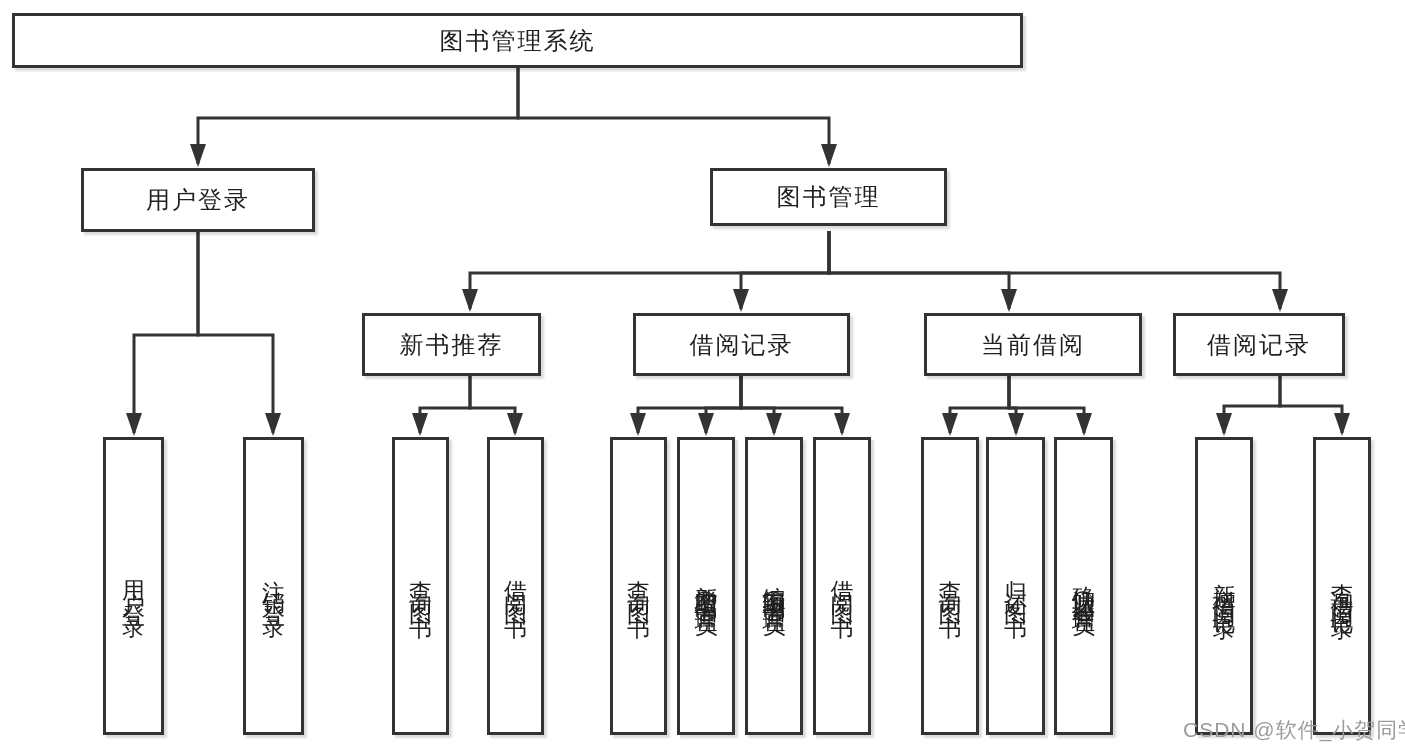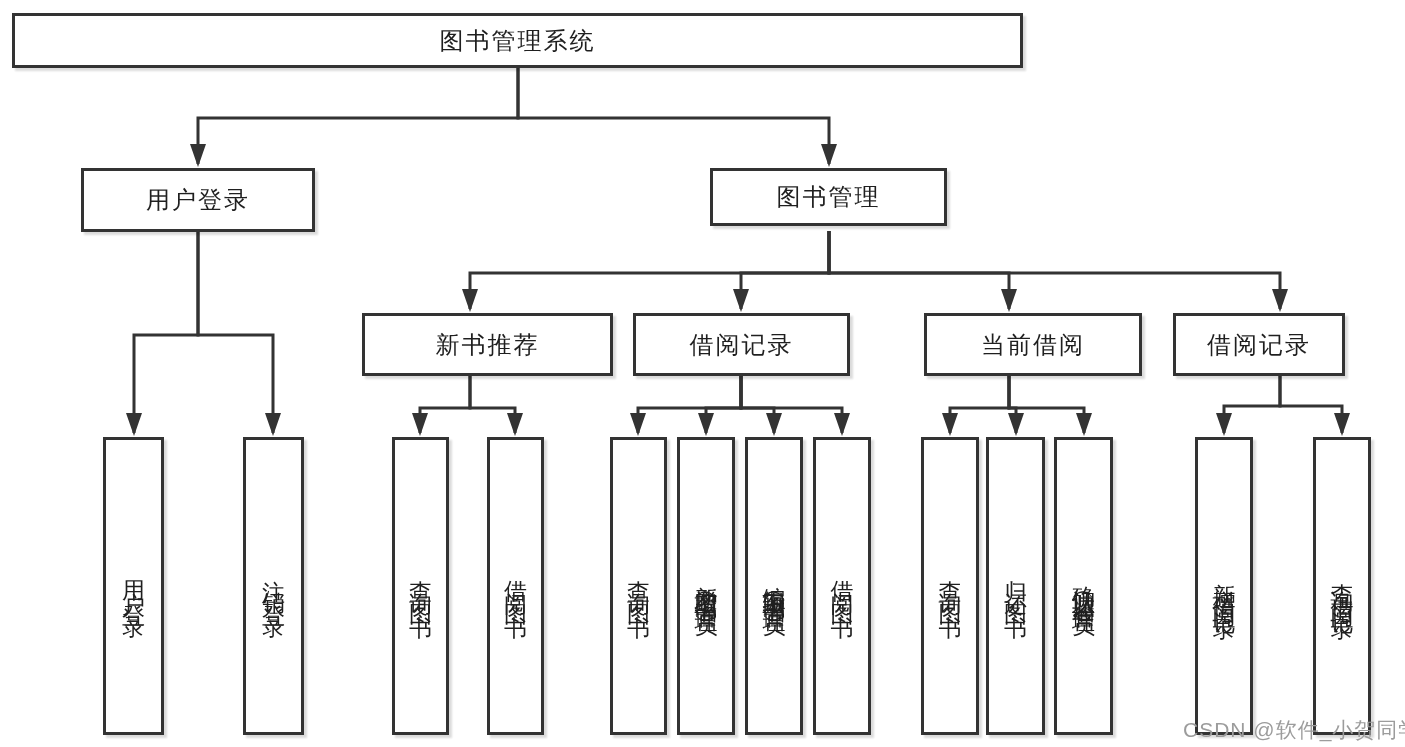--- a/index.html
+++ b/index.html
@@ -29,21 +29,21 @@
     line-height:1;
     white-space:nowrap;
   }
   .vbox.short span{letter-spacing:12px;}
   .vbox.mid span{letter-spacing:7px;}
   .vbox.long span{letter-spacing:4px;}
   
   .n-root{left:12px;top:13px;width:1011px;height:55px;}
   .n-login{left:81px;top:168px;width:234px;height:64px;}
   .n-bookmgmt{left:710px;top:168px;width:237px;height:58px;}
-  .n-newrec{left:362px;top:313px;width:251px;height:63px;}
+  .n-newrec{left:362px;top:313px;width:179px;height:63px;}
   .n-borrow{left:633px;top:313px;width:217px;height:63px;}
   .n-current{left:900px;top:313px;width:218px;height:63px;margin-left:24px;}
   .n-records{left:1173px;top:313px;width:172px;height:63px;}
   .leaf{top:437px;height:298px;}
   .l-userlogin{left:103px;width:61px;}
   .l-logout{left:243px;width:61px;}
   .l-q1{left:392px;width:57px;}
   .l-b1{left:487px;width:57px;}
   .l-q2{left:610px;width:57px;}
   .l-add{left:677px;width:58px;}

